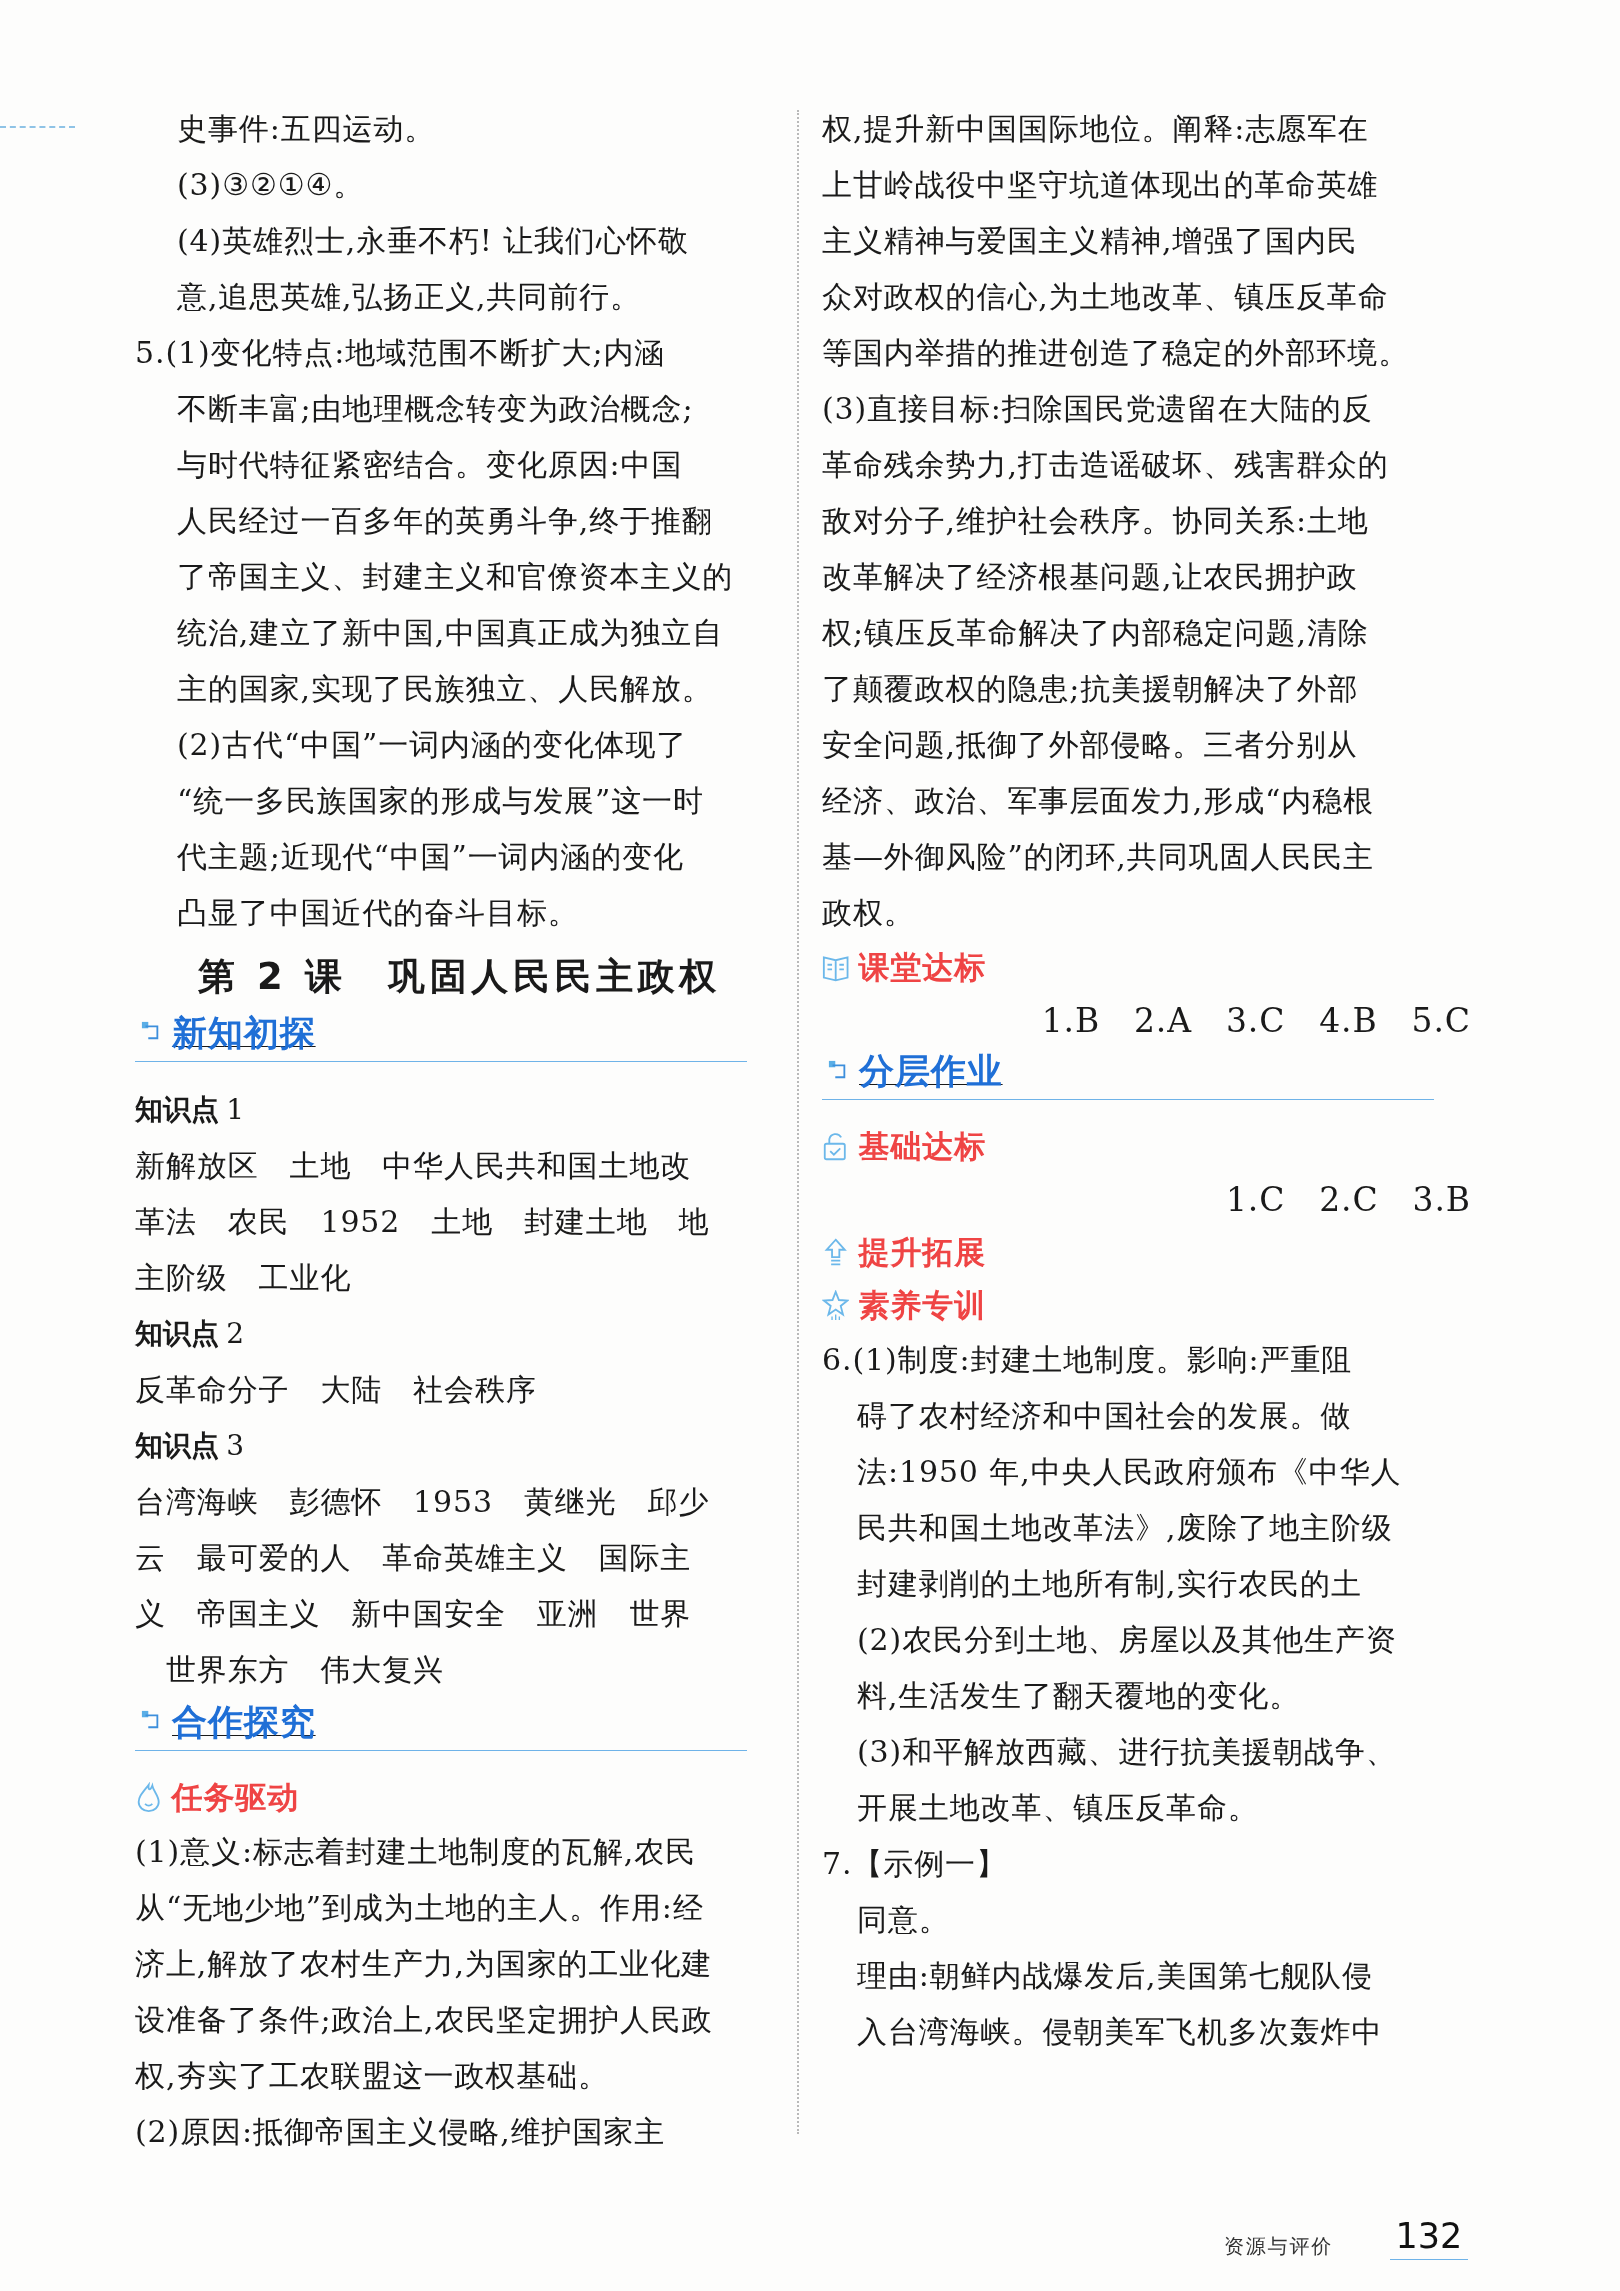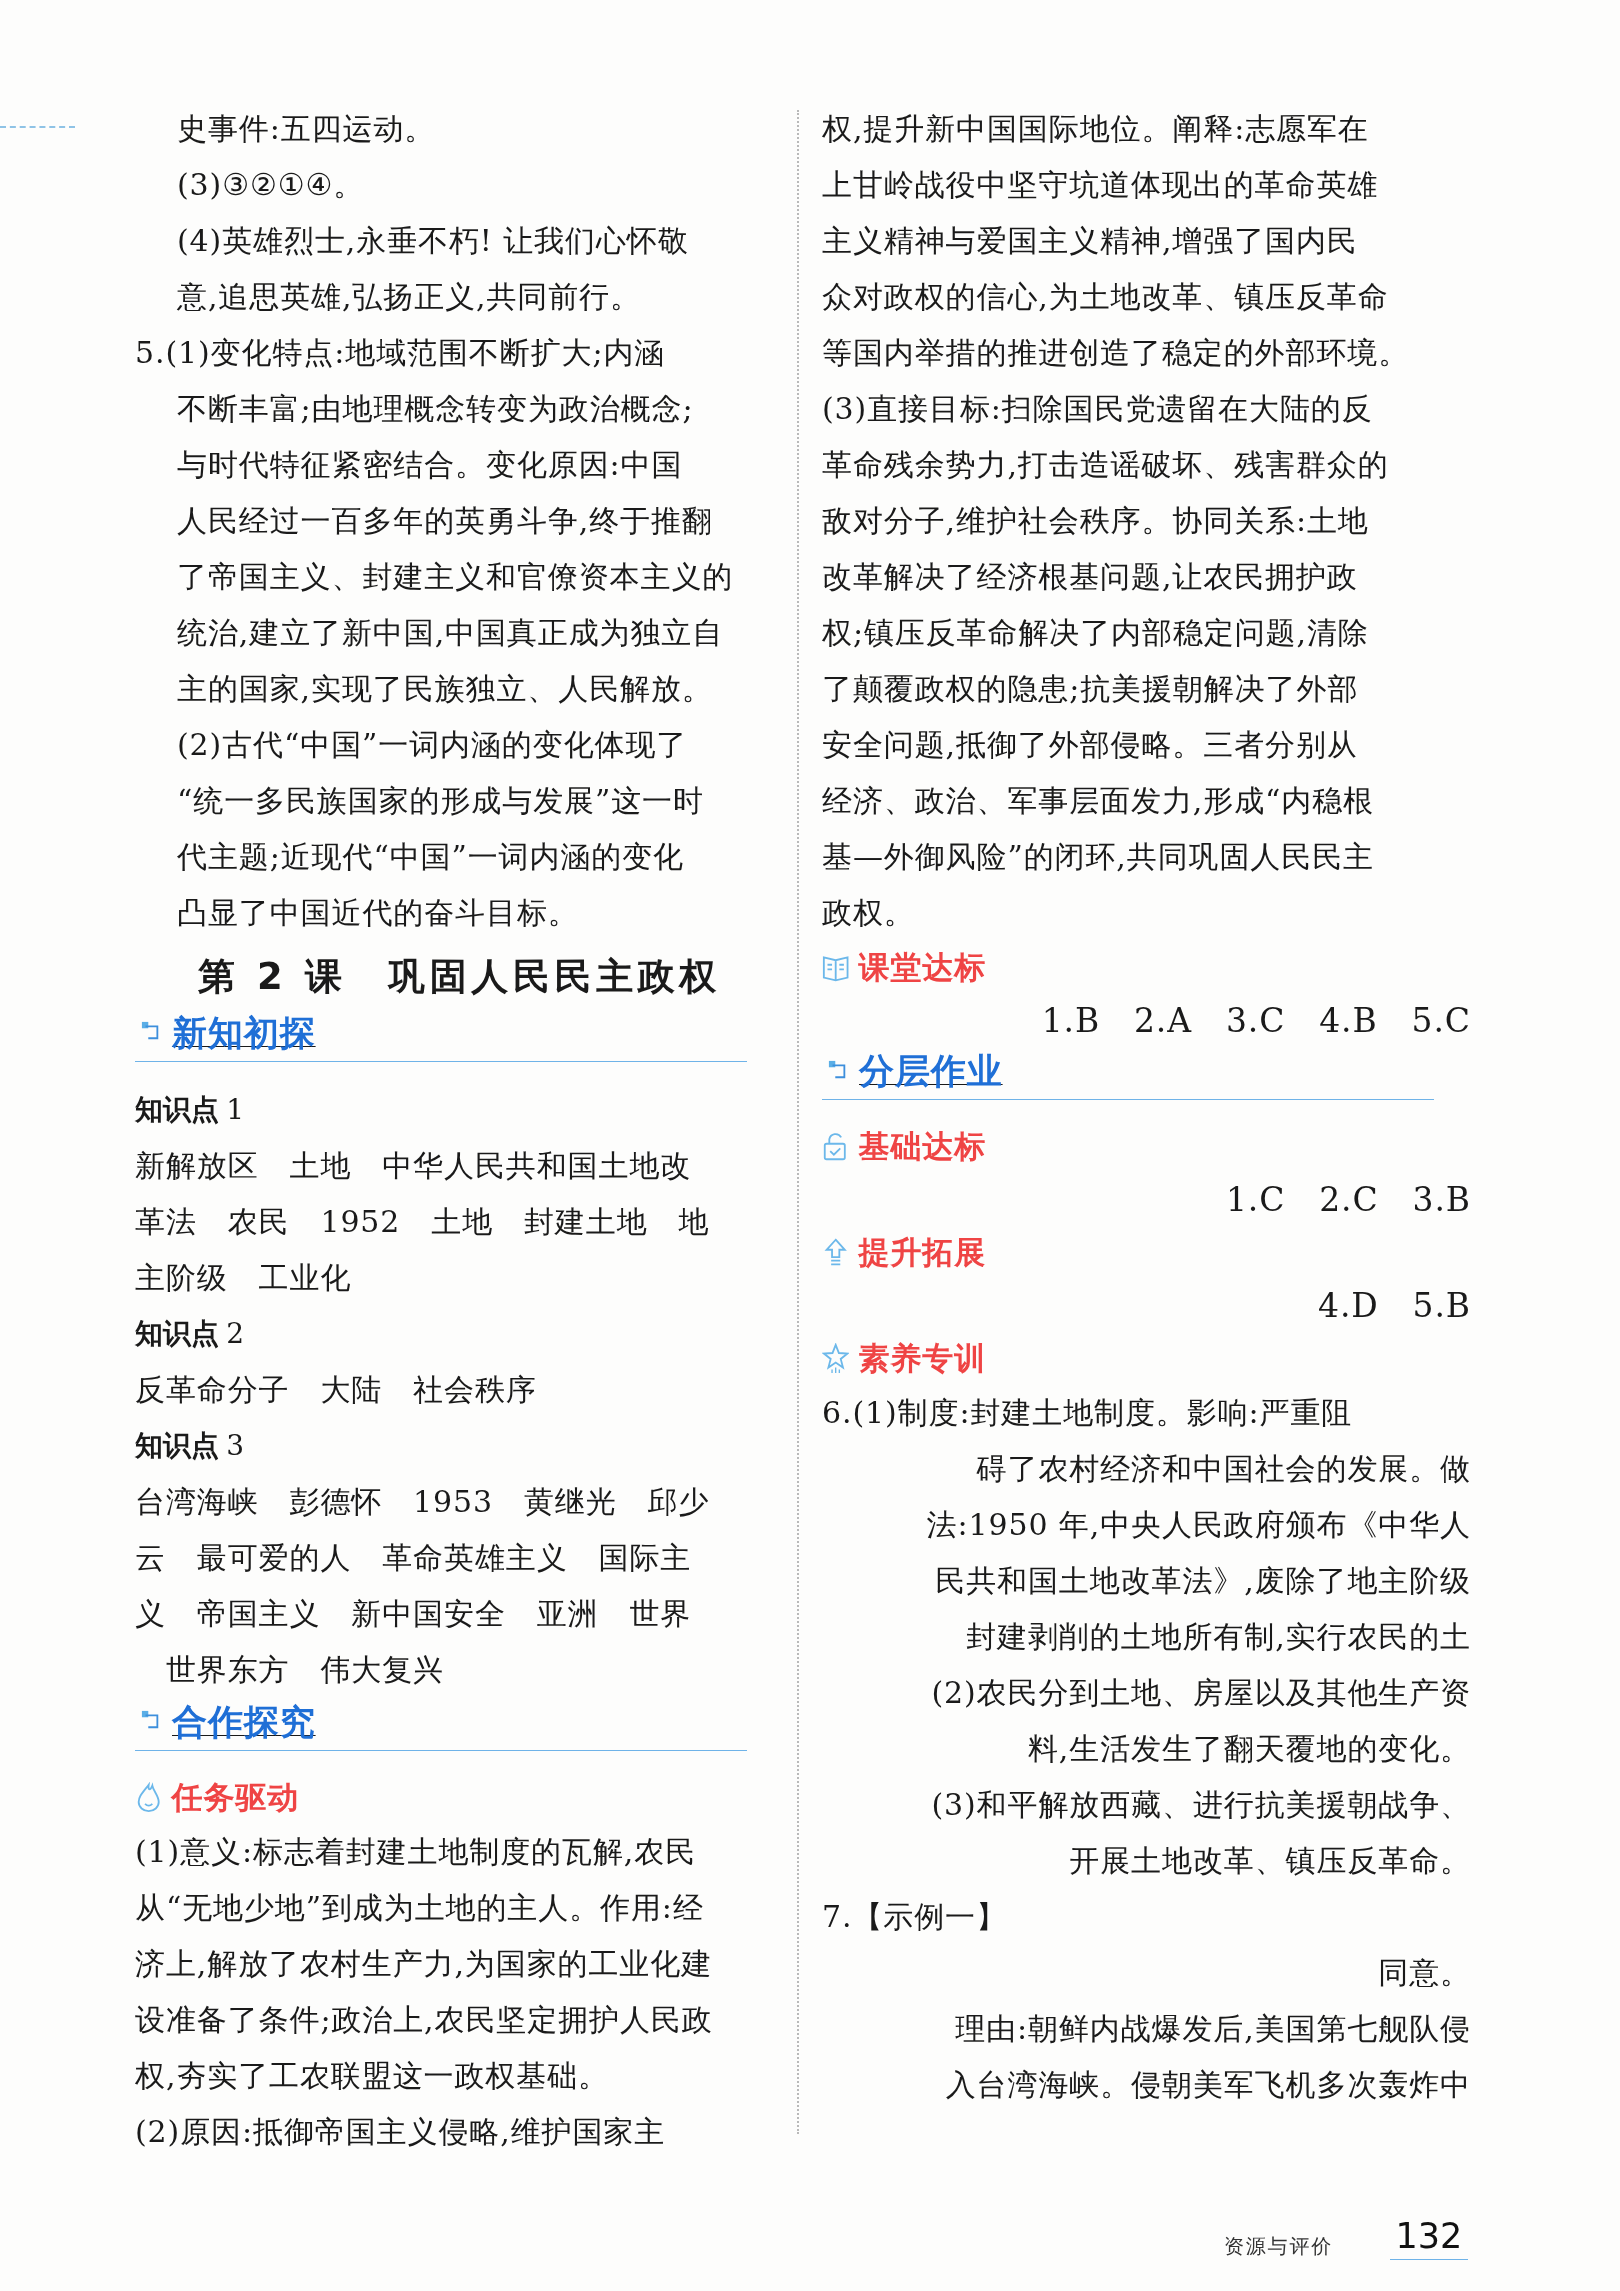--- a/index.html
+++ b/index.html
@@ -9,21 +9,21 @@
   .corner-dash { position:absolute; left:0; top:126px; width:75px; height:0;
                  border-top:2.7px dashed #8fc3e6; }
   .col { position:absolute; top:101px; }
   .col-left { left:135px; width:649px; }
   .col-right { left:822px; width:649px; }
   .divider { position:absolute; left:797px; top:110px; height:2024px; width:0;
              border-left:2.7px dotted #b9b9b9; }
   .line { font-size:30px; line-height:56px; height:56px; white-space:nowrap;
           letter-spacing:0.9px; }
   .indent { padding-left:42px; }
-  .hang   { padding-left:35px;text-align:right; }
+  .hang   { padding-left:35px; }
   .lesson-title { font-family:"DejaVu Sans","Liberation Sans",sans-serif;
                   font-weight:bold; font-size:37px; letter-spacing:4.6px;
                   text-align:center; height:64px; line-height:64px; margin-top:3.7px; }
   .sec-head { position:relative; height:53px; line-height:49px; margin-bottom:20px;text-decoration:underline; }
   .sec-head .label { font-family:"DejaVu Sans","Liberation Sans",sans-serif; font-weight:bold;
                      font-size:35px; color:#1f6fd6; padding-left:37px; letter-spacing:0.9px; }
   .sec-head .underline { position:absolute; left:0; bottom:0; width:612px; height:0;
                          border-top:1.8px solid #6fb3e8; }
   .sec-icon { position:absolute; left:5.5px; top:12.8px; width:20px; height:20px; }
   .sub-head { height:53px; line-height:53px; display:flex; align-items:center; }
@@ -162,21 +162,20 @@
     </div>
     <div class="answers">1.C　2.C　3.B</div>
 
     <div class="sub-head">
       <svg class="sub-icon" viewBox="0 0 30 34">
         <path d="M15 3 L25 14 H19 V22 H11 V14 H5 Z" fill="none" stroke="#6cb8ea" stroke-width="2"></path>
         <path d="M10 26 H20 M10 30 H20" stroke="#6cb8ea" stroke-width="2"></path>
       </svg>
       <span class="label">提升拓展</span>
     </div>
-    <div class="answers">4.D　5.B</div>
 
     <div class="sub-head">
       <svg class="sub-icon" viewBox="0 0 30 34">
         <path d="M15 2 L18.5 11 L28 11.5 L20.5 17.5 L23 27 L15 21.5 L7 27 L9.5 17.5 L2 11.5 L11.5 11 Z" fill="none" stroke="#6cb8ea" stroke-width="2"></path>
         <path d="M11 29 V33 M15 27 V33 M19 29 V33" stroke="#6cb8ea" stroke-width="1.5"></path>
       </svg>
       <span class="label">素养专训</span>
     </div>
     <div id="literacy-lines">
         <div class="line">6.(1)制度:封建土地制度。影响:严重阻</div>

